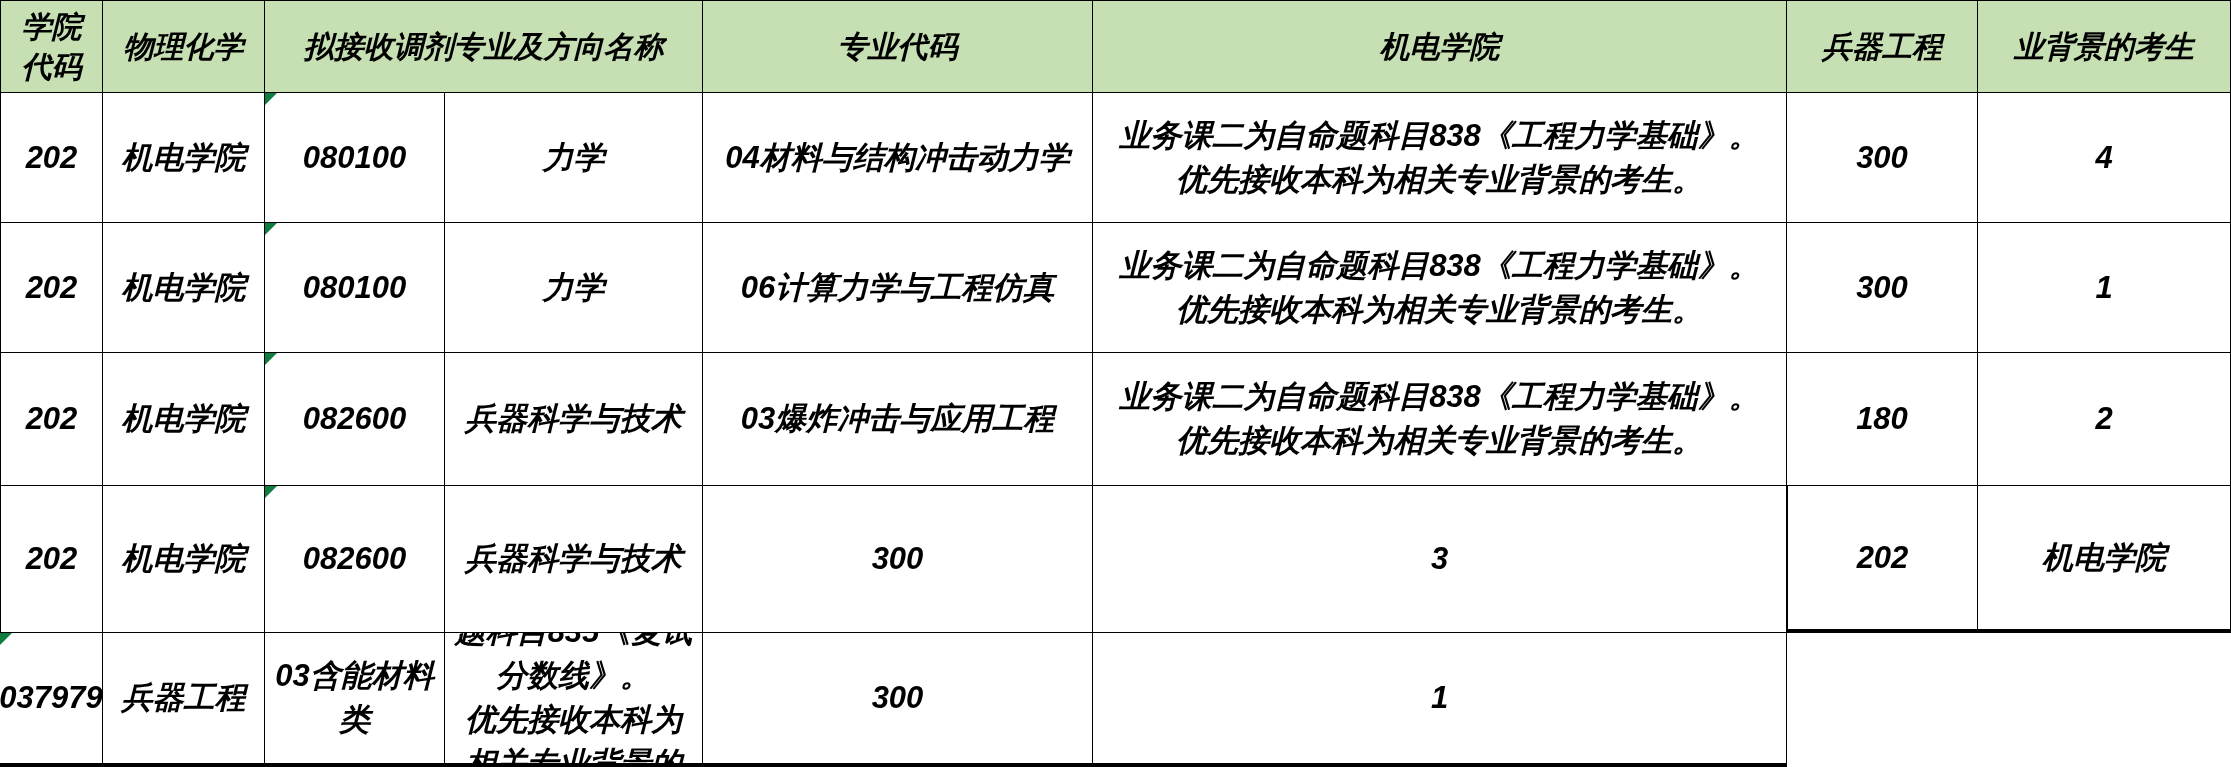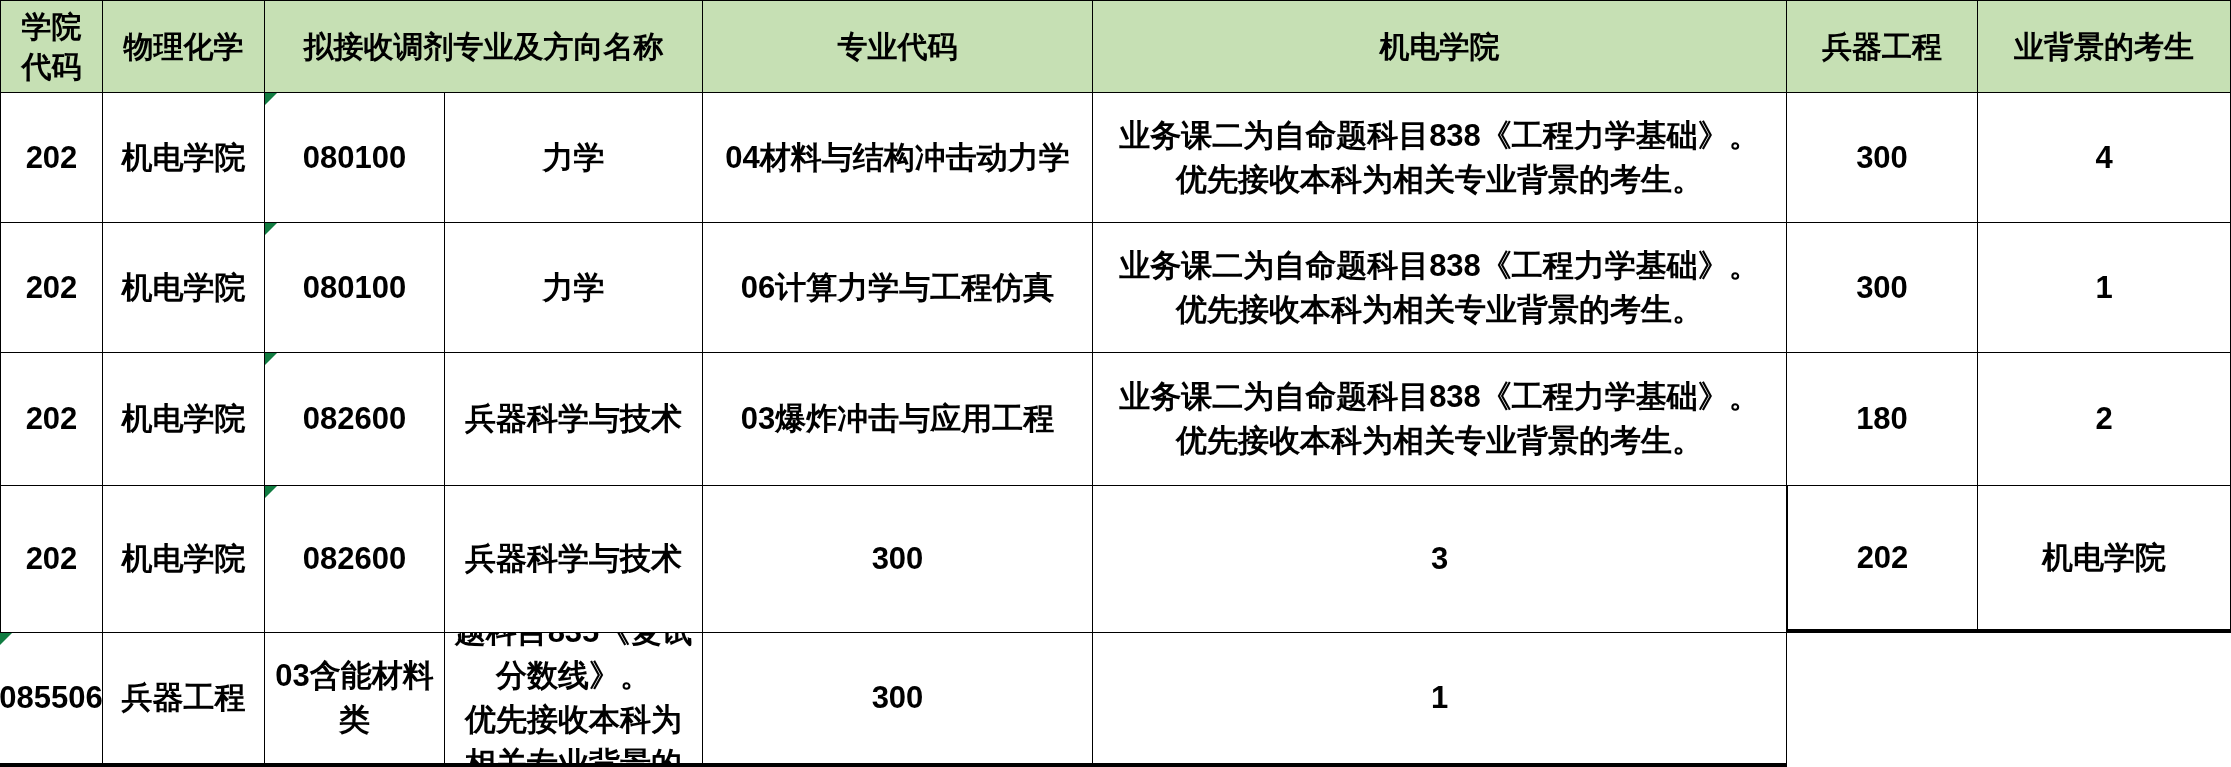--- a/index.html
+++ b/index.html
@@ -11,20 +11,21 @@
   .table-wrap {
     position: relative;
     width: 2228px;
     height: 767px;
     box-sizing: border-box;
     display: grid;
     grid-template-columns: 103px 162px 180px 258px 390px 694px 191px 253px;
     grid-template-rows: 93px 130px 130px 133px 147px 134px;
     color: #000;
     font-weight: bold;
+    font-style: italic;
   }
   .cell {
     box-sizing: border-box;
     border-right: 1px solid #000;
     border-bottom: 1px solid #000;
     display: flex;
     align-items: center;
     justify-content: center;
     text-align: center;
     position: relative;
@@ -100,21 +101,21 @@
 
   <div class="cell col1">202</div>
   <div class="cell">机电学院</div>
   <div class="cell"><span class="tri"></span><span>082600</span></div>
   <div class="cell">兵器科学与技术</div>
   <div class="cell">300</div>
   <div class="cell">3</div>
 
   <div class="cell col1 lastrow">202</div>
   <div class="cell lastrow">机电学院</div>
-  <div class="cell lastrow"><span class="tri"></span><span>085506</span></div>
+  <div class="cell lastrow"><span class="tri"></span><span>037979</span></div>
   <div class="cell lastrow">兵器工程</div>
   <div class="cell lastrow">03含能材料类</div>
   <div class="cell req lastrow">业务课二为自命题科目835《复试分数线》。
 优先接收本科为相关专业背景的考生。</div>
   <div class="cell lastrow">300</div>
   <div class="cell lastrow">1</div>
 
 </div>
 
 </body></html>

